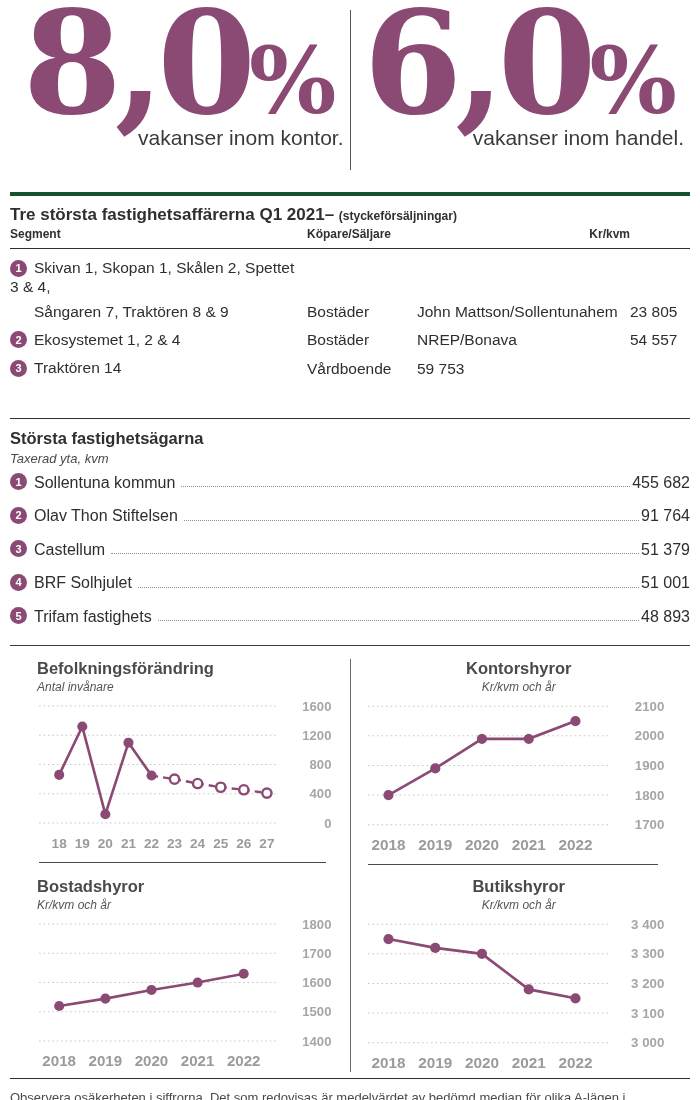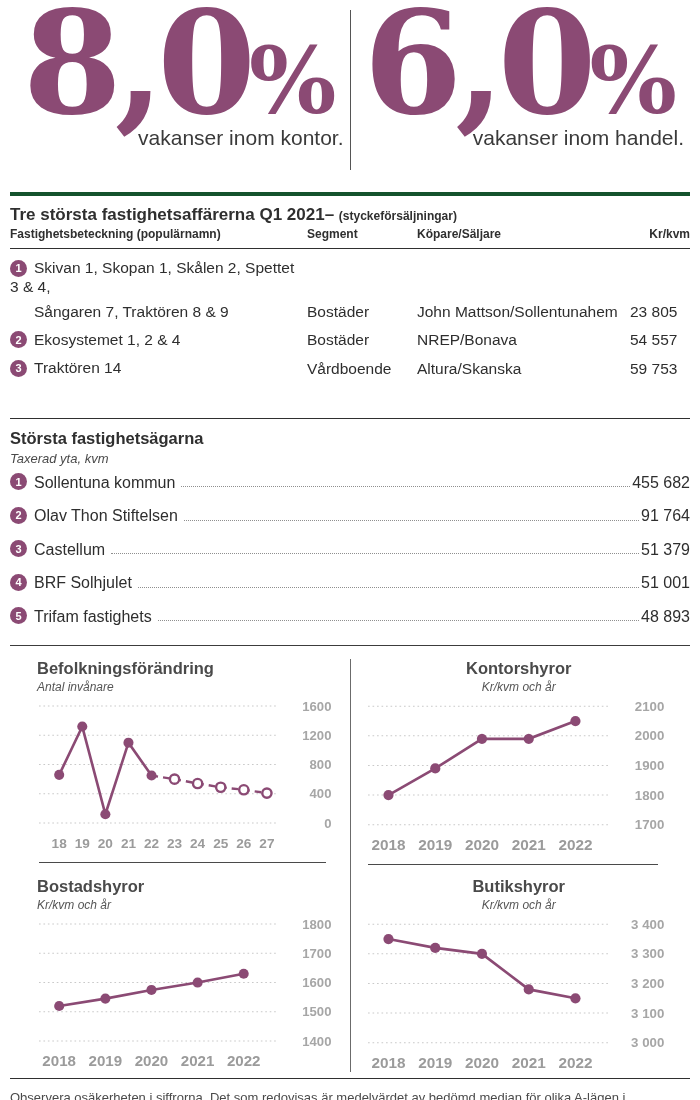--- a/index.html
+++ b/index.html
@@ -72,21 +72,20 @@
     <div class="stat-divider"></div>
     <div class="stat">
       <div class="stat-number"><span>6,0</span><span class="pct">%</span></div>
       <div class="stat-caption">vakanser inom handel.</div>
     </div>
   </div>
 
   <div class="deals">
     <div class="deals-title"><span>Tre största fastighetsaffärerna Q1 2021–</span> <span class="note">(styckeförsäljningar)</span></div>
     <div class="deal-grid deal-head">
-      <div>Fastighetsbeteckning (populärnamn)</div>
       <div>Segment</div>
       <div>Köpare/Säljare</div>
       <div class="right">Kr/kvm</div>
     </div>
 
     <div class="deal-grid deal-row">
       <div>
         <div><span class="badge">1</span><span>Skivan 1, Skopan 1, Skålen 2, Spettet 3 &amp; 4,</span></div>
         <div class="name-line2">Sångaren 7, Traktören 8 &amp; 9</div>
       </div>
@@ -98,21 +97,20 @@
     <div class="deal-grid deal-row">
       <div><span class="badge">2</span><span>Ekosystemet 1, 2 &amp; 4</span></div>
       <div>Bostäder</div>
       <div>NREP/Bonava</div>
       <div class="price">54 557</div>
     </div>
 
     <div class="deal-grid deal-row" style="padding-bottom:20px;">
       <div><span class="badge">3</span><span>Traktören 14</span></div>
       <div>Vårdboende</div>
-      <div>Altura/Skanska</div>
       <div class="price">59 753</div>
     </div>
   </div>
 
   <div class="owners">
     <div class="owners-title">Största fastighetsägarna</div>
     <div class="owners-sub">Taxerad yta, kvm</div>
 
     <div class="owner-row">
       <span class="badge">1</span>

